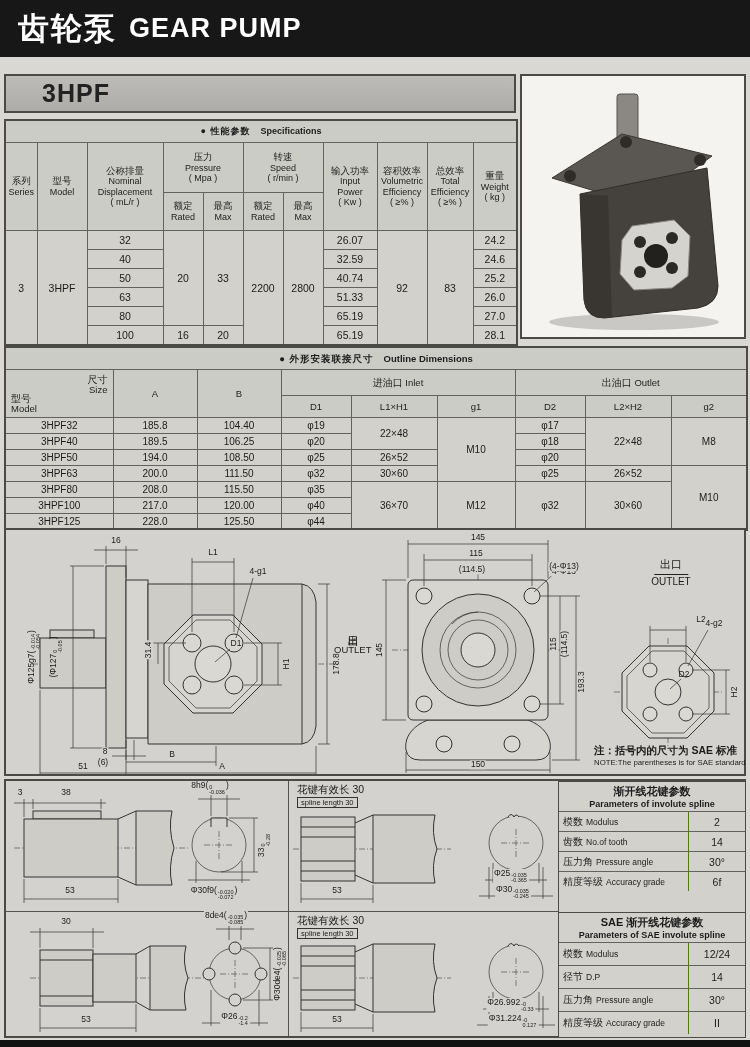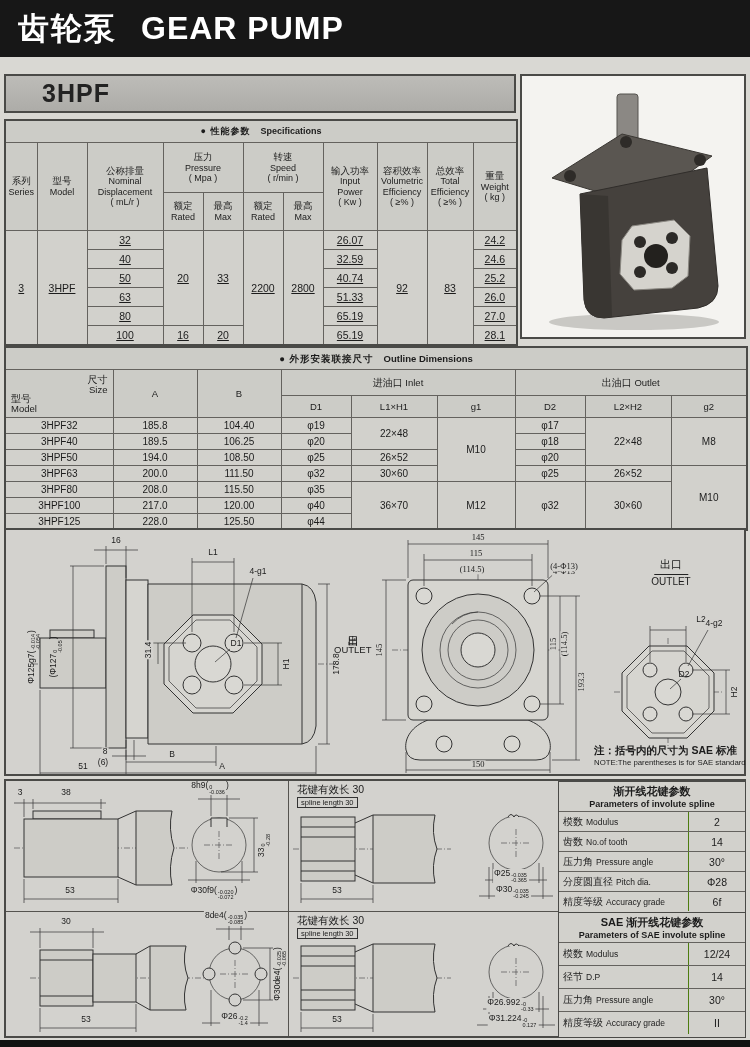--- a/index.html
+++ b/index.html
@@ -1,35 +1,35 @@
 <!DOCTYPE html>
 <html><head>
 <meta charset="utf-8">
 <style>
   html,body{margin:0;padding:0;}
   body{width:750px;height:1047px;background:#d9d8d3;font-family:"Liberation Sans","DejaVu Sans",sans-serif;color:#1c1c1c;position:relative;overflow:hidden;}
   .abs{position:absolute;}
   
   .hdr{left:0;top:0;width:750px;height:57px;background:#171717;color:#fff;display:flex;align-items:center;}
   .hdr .zh{font-size:31px;font-weight:bold;letter-spacing:2px;margin-left:18px;}
-  .hdr .en{font-size:32px;font-weight:bold;margin-left:24px;letter-spacing:1px;}
+  .hdr .en{font-size:27px;font-weight:bold;margin-left:12px;letter-spacing:1px;}
   
   .modelbar{left:4px;top:74px;width:512px;height:39px;background:linear-gradient(#bdbcb8,#adaca8);border:2px solid #4a4a47;box-sizing:border-box;display:flex;align-items:center;}
   .modelbar span{font-size:25px;font-weight:bold;color:#222;margin-left:36px;letter-spacing:1px;}
   
   .photo{left:520px;top:74px;width:226px;height:265px;background:#f4f3f0;border:2px solid #4a4a47;box-sizing:border-box;}
   
   table{border-collapse:collapse;table-layout:fixed;}
   td,th{border:1px solid #64625e;padding:0;text-align:center;vertical-align:middle;font-weight:normal;overflow:hidden;}
   .ttl th{background:#b3b2ae;font-weight:bold;font-size:11.5px;height:21px;letter-spacing:1px;}
   .ttl .ten{font-weight:bold;margin-left:10px;letter-spacing:0;}
   .spec{left:4px;top:119px;width:512px;background:#cfceca;border:2px solid #4a4a47;}
   .spec th{font-size:9px;line-height:1.15;background:#ccccc7;}
   .spec th .zh{font-size:9.5px;}
-  .spec td{font-size:10.5px;height:18px;background:#d2d1cc;text-decoration:underline;}
+  .spec td{font-size:10.5px;height:18px;background:#d2d1cc;}
   .outl{left:4px;top:346px;width:742px;background:#cfceca;border:2px solid #4a4a47;}
   .outl th{font-size:9.5px;line-height:1.2;background:#ccccc7;}
   .outl th .zh{font-size:10px;}
   .outl td{font-size:10px;height:15px;background:#d2d1cc;}
   .corner{position:relative;background:linear-gradient(to bottom right,transparent calc(50% - 0.6px),#64625e,transparent calc(50% + 0.6px)) #ccccc7;}
   .corner .sz{position:absolute;right:5px;top:4px;font-size:9.5px;line-height:1.1;text-align:right;}
   .corner .md{position:absolute;left:5px;bottom:3px;font-size:9.5px;line-height:1.1;text-align:left;}
   
   .panel{background:#d3d2ce;border:2px solid #4a4a47;box-sizing:border-box;}
   .draw{left:4px;top:528px;width:742px;height:248px;}
@@ -415,21 +415,21 @@
     <span class="dlab c bg" style="left:216px;top:237px;">A</span>
     <span class="dlab c bg" style="left:77px;top:237px;">51</span>
   </div>
 
   <div class="abs outlet-mid" style="left:328px;top:96px;">
     <span class="vzh">出口</span>
     <span class="ar">→</span>
     <span class="oen">OUTLET</span>
   </div>
 
-  <div class="abs" style="left:362px;top:0;width:224px;height:296px;font-family:Liberation Serif, serif;">
+  <div class="abs" style="left:362px;top:0;width:224px;height:296px;">
     <svg width="224" height="244" viewBox="0 0 224 244">
       <line class="cl" x1="24" y1="120" x2="196" y2="120"></line>
       <line class="cl" x1="110" y1="44" x2="110" y2="238"></line>
       <path class="f2" d="M60,190 C44,196 36,208 38,220 Q40,230 52,230 L168,230 Q180,230 182,220 C184,208 176,196 160,190 Z"></path>
       <rect class="f2" x="40" y="50" width="140" height="140" rx="5"></rect>
       <circle class="f1" cx="110" cy="120" r="56"></circle>
       <circle class="dim" cx="110" cy="120" r="38"></circle>
       <circle class="dim" cx="110" cy="120" r="30"></circle>
       <path class="dim" d="M84,94 A38,38 0 0,1 110,82" stroke-width="1.4"></path>
       <circle class="f3" cx="110" cy="120" r="17"></circle>
@@ -709,27 +709,20 @@
       </div>
     <div class="prow" style="height:19px;">
         <div class="plab">
           <span class="zh">压力角</span>
           <span class="en">Pressure angle</span>
         </div>
         <div class="pval">30°</div>
       </div>
     <div class="prow" style="height:19px;">
         <div class="plab">
-          <span class="zh">分度圆直径</span>
-          <span class="en">Pitch dia.</span>
-        </div>
-        <div class="pval">Φ28</div>
-      </div>
-    <div class="prow" style="height:19px;">
-        <div class="plab">
           <span class="zh">精度等级</span>
           <span class="en">Accuracy grade</span>
         </div>
         <div class="pval">6f</div>
       </div>
   </div>
 
   <div class="ptab" style="left:552px;top:131px;width:186px;height:124px;">
     <div class="tt">
       <div class="l1">SAE 渐开线花键参数</div>

